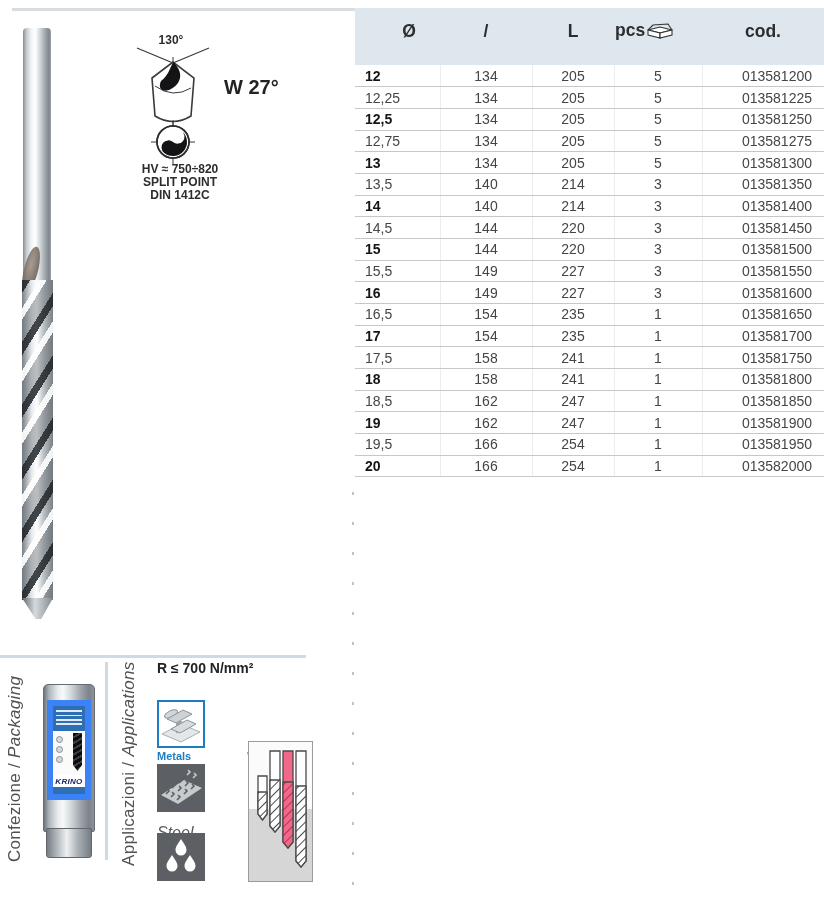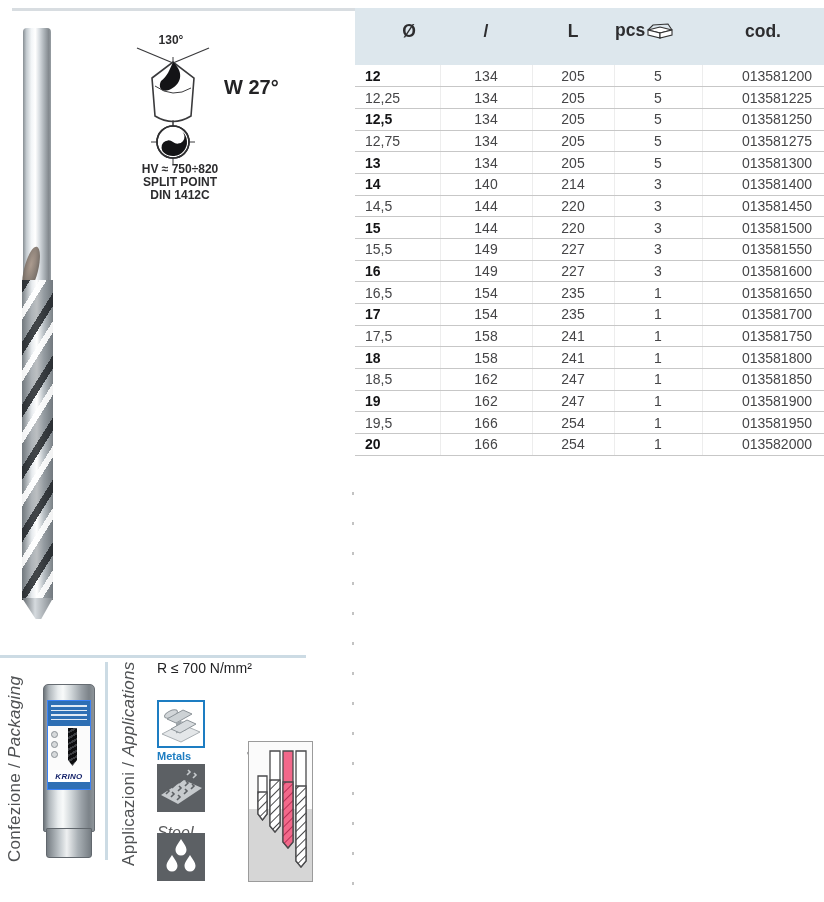--- a/index.html
+++ b/index.html
@@ -66,36 +66,36 @@
   .v-label .lat{font-style:italic;}
   .conf{left:5px;top:686px;height:176px;}
   .appl{left:119px;top:684px;height:182px;}
 
   
   .package{position:absolute;left:43px;top:684px;width:52px;height:174px;}
   .tube{position:absolute;left:0;right:0;top:0;bottom:26px;border-radius:5px 5px 2px 2px;border:1px solid #666c72;
     background:linear-gradient(90deg,#6f767c 0%,#aeb5ba 10%,#e8ecee 28%,#f8fafa 38%,#cfd5d8 55%,#9aa1a7 75%,#7c8389 90%,#8d9499 100%);}
   .cap{position:absolute;left:3px;right:3px;bottom:0;height:30px;border:1px solid #61676d;border-radius:1px 1px 3px 3px;
     background:linear-gradient(90deg,#767d83,#c5cbcf 30%,#eef0f1 45%,#aab1b6 70%,#757c82);}
-  .pkg-label{position:absolute;left:4px;right:4px;top:16px;background:#f5f6f6;border:1px solid #3b82f6;}
+  .pkg-label{position:absolute;left:4px;right:4px;top:16px;background:#f5f6f6;border:6px solid #3b82f6;}
   .band-top{height:25px;background:#2e6fb4;position:relative;}
   .band-top::before{content:"";position:absolute;left:3px;right:3px;top:4px;height:16px;
     background:repeating-linear-gradient(to bottom,rgba(255,255,255,.85) 0 1.5px,transparent 1.5px 4.5px);}
   .label-mid{height:44px;position:relative;background:#fbfbfb;}
   .mini-drill{position:absolute;left:20px;top:2px;width:9px;height:38px;
     background:repeating-linear-gradient(150deg,#0c0c0e 0 3px,#3c3e42 3px 5px);
     clip-path:polygon(0 0,100% 0,100% 84%,50% 100%,0 84%);}
   .dots{position:absolute;left:3px;top:5px;display:flex;flex-direction:column;gap:3px;}
   .dot{width:7px;height:7px;border-radius:50%;background:#d6d9db;border:1px solid #8b9196;}
   .brand-row{height:12px;display:flex;align-items:center;justify-content:center;background:#fff;}
   .brand-text{font-style:italic;font-weight:900;font-size:8px;color:#16246b;letter-spacing:.3px;}
   .band-bottom{height:7px;background:#2e6fb4;}
 
   
-  .spec-r{position:absolute;left:157px;top:660px;font-size:14px;font-weight:normal;color:#222224;}
+  .spec-r{position:absolute;left:157px;top:660px;font-size:14px;font-weight:bold;color:#222224;}
   .mat-icon{position:absolute;width:48px;height:48px;}
   .metals-box{left:157px;top:700px;border:2px solid var(--accent-blue,#1d7dc2);background:#fff;}
   .metals-label{position:absolute;left:157px;top:750px;font-size:11px;font-weight:bold;color:var(--accent-blue,#1d7dc2);}
   .steel-box{left:157px;top:764px;background:#5c6064;}
   .steel-label{position:absolute;left:157px;top:812px;font-size:11px;font-weight:bold;color:#2b2b2d;line-height:1.1;margin-top:45px;}
   .steel-sublabel{position:absolute;left:157px;top:824px;font-size:16px;font-style:italic;color:#58595b;}
   .drops-box{left:157px;top:833px;background:#5c6064;}
 
   
   .depth-note{position:absolute;left:247px;top:716px;font-size:15px;font-weight:bold;color:#1f1f21;margin-top:28px;}
@@ -194,20 +194,27 @@
   </tr>
 
   <tr>
     <td class="b">13</td>
     <td>134</td>
     <td>205</td>
     <td>5</td>
     <td>013581300</td>
   </tr>
 
+  <tr>
+    <td>13,5</td>
+    <td>140</td>
+    <td>214</td>
+    <td>3</td>
+    <td>013581350</td>
+  </tr>
 
   <tr>
     <td class="b">14</td>
     <td>140</td>
     <td>214</td>
     <td>3</td>
     <td>013581400</td>
   </tr>
 
   <tr>

